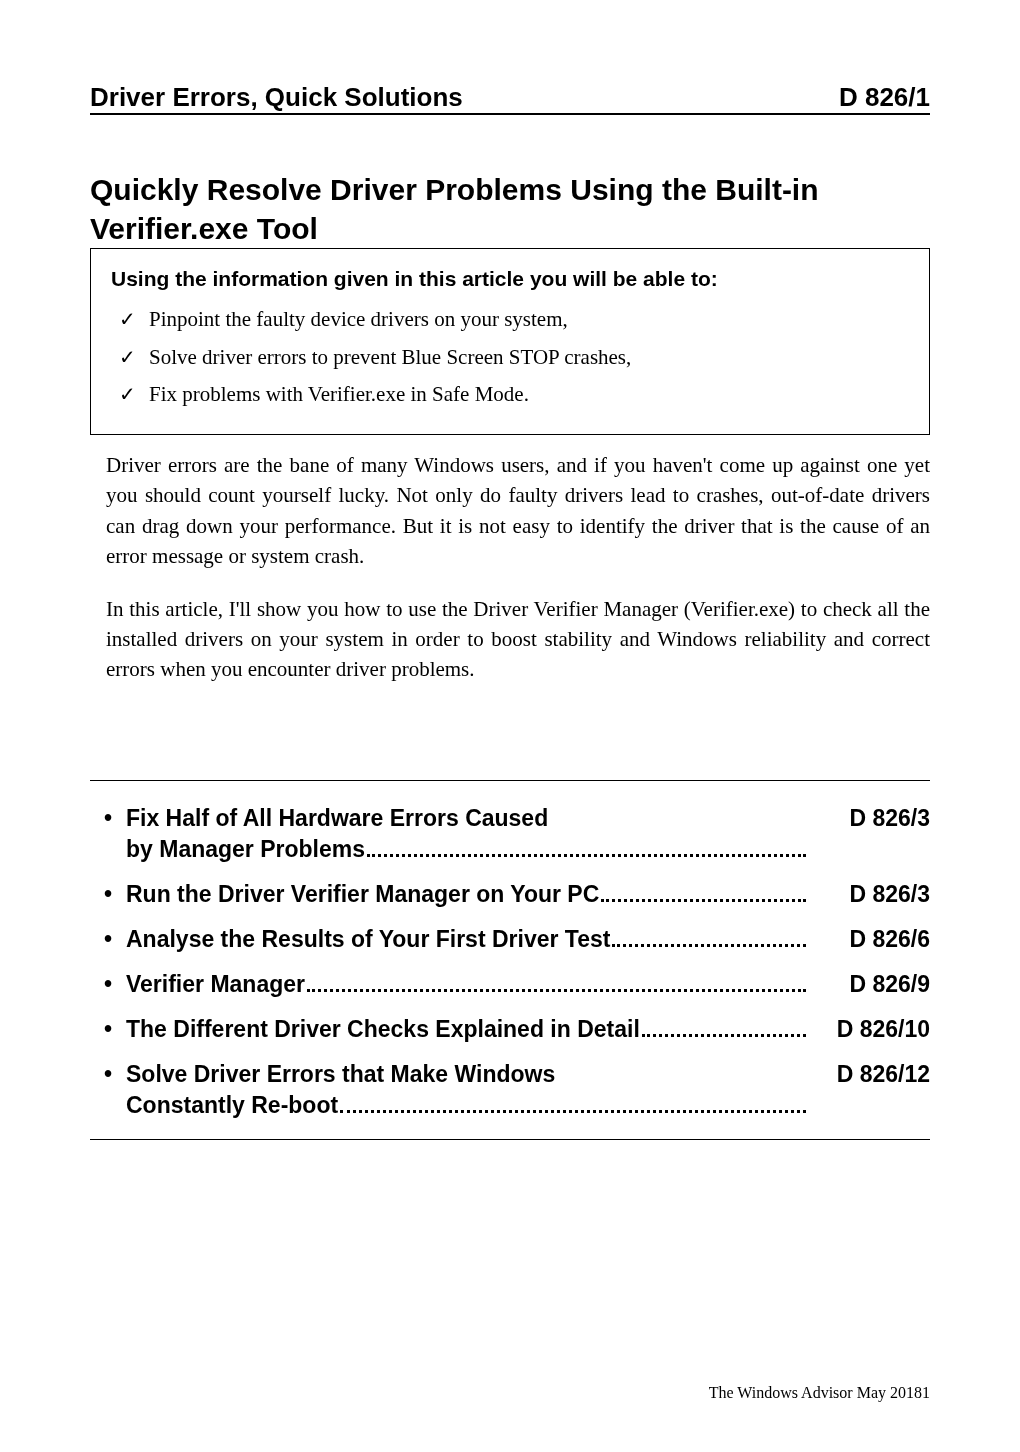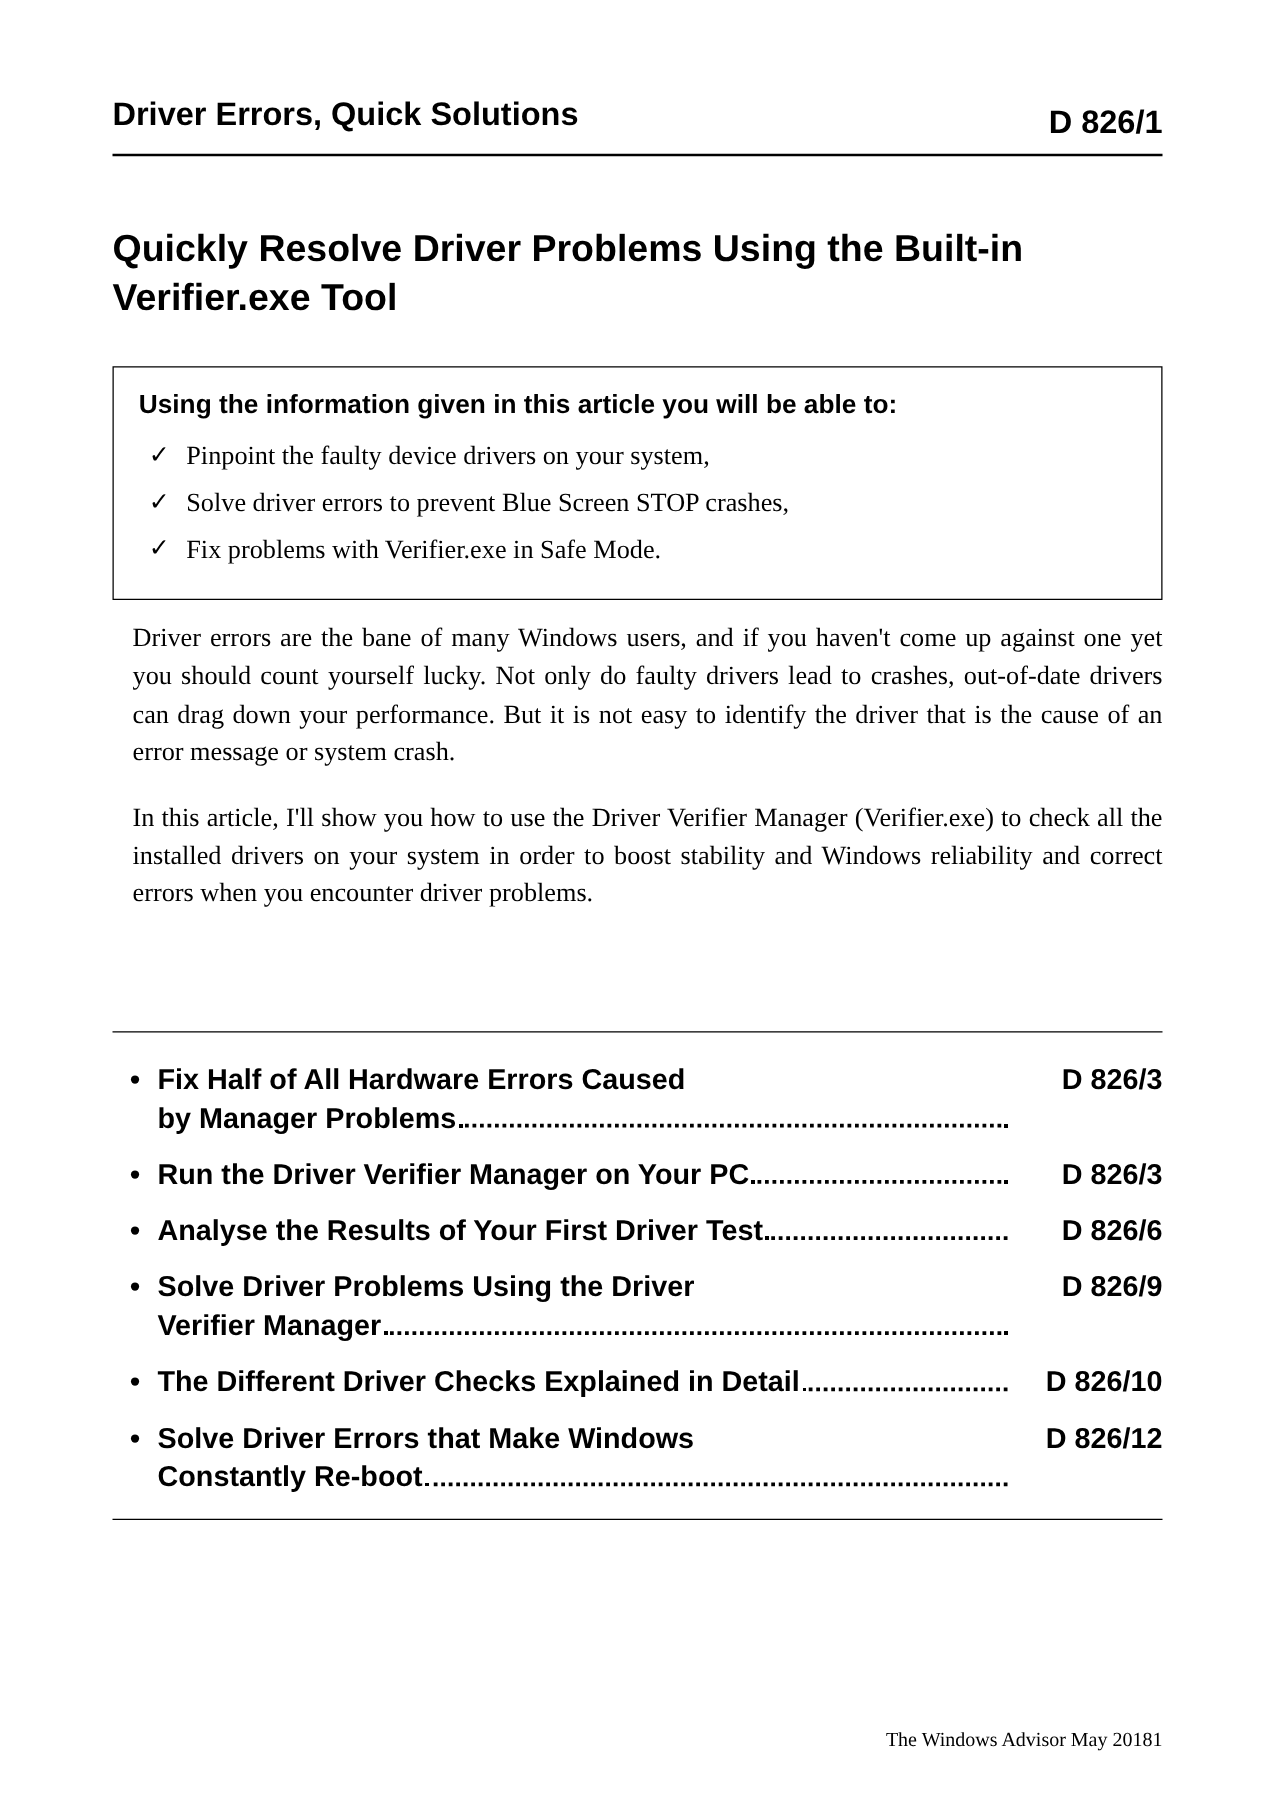--- a/index.html
+++ b/index.html
@@ -14,23 +14,22 @@
       background: #ffffff;
       font-family: Georgia, 'Times New Roman', serif;
       color: #000000;
       padding: 70px 90px 50px 90px;
       position: relative;
     }
     
     .header-row {
       display: flex;
       justify-content: space-between;
-      align-items: center;
+      align-items: flex-end;
       border-bottom: 2px solid #000;
-      padding-bottom: 10px;
       margin-bottom: 55px;
     }
     
     .header-left {
       font-family: Arial, Helvetica, sans-serif;
       font-weight: bold;
       font-size: 26px;
     }
     
     .header-right {
@@ -38,21 +37,20 @@
       font-weight: bold;
       font-size: 26px;
       margin-top: 12px;
     }
     
     .article-title {
       font-family: Arial, Helvetica, sans-serif;
       font-weight: bold;
       font-size: 30px;
       line-height: 1.3;
-      margin-bottom: 35px;
     }
     
     .info-box {
       border: 1.5px solid #000;
       padding: 18px 20px;
       margin-bottom: 15px;
     }
     
     .info-box-heading {
       font-family: Arial, Helvetica, sans-serif;
@@ -212,21 +210,20 @@
         <span>Analyse the Results of Your First Driver Test</span>
         <span class="toc-dots"></span>
       </div>
     </div>
     <div class="toc-page">D 826/6</div>
   </div>
 
   <div class="toc-item">
     <div class="toc-bullet">•</div>
     <div class="toc-text">
-      <div>Solve Driver Problems Using the Driver</div>
       <div class="toc-row">
         <span>Verifier Manager</span>
         <span class="toc-dots"></span>
       </div>
     </div>
     <div class="toc-page">D 826/9</div>
   </div>
 
   <div class="toc-item">
     <div class="toc-bullet">•</div>

